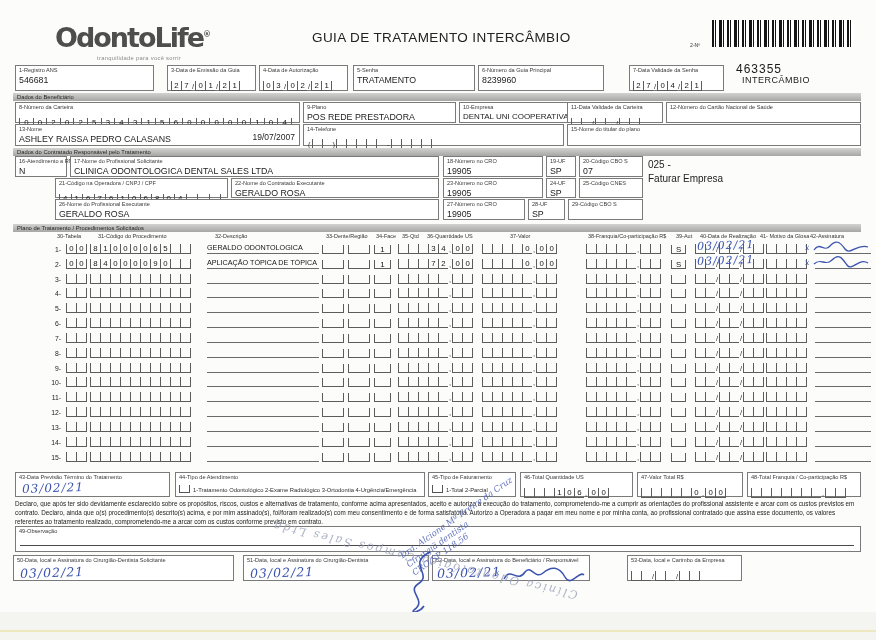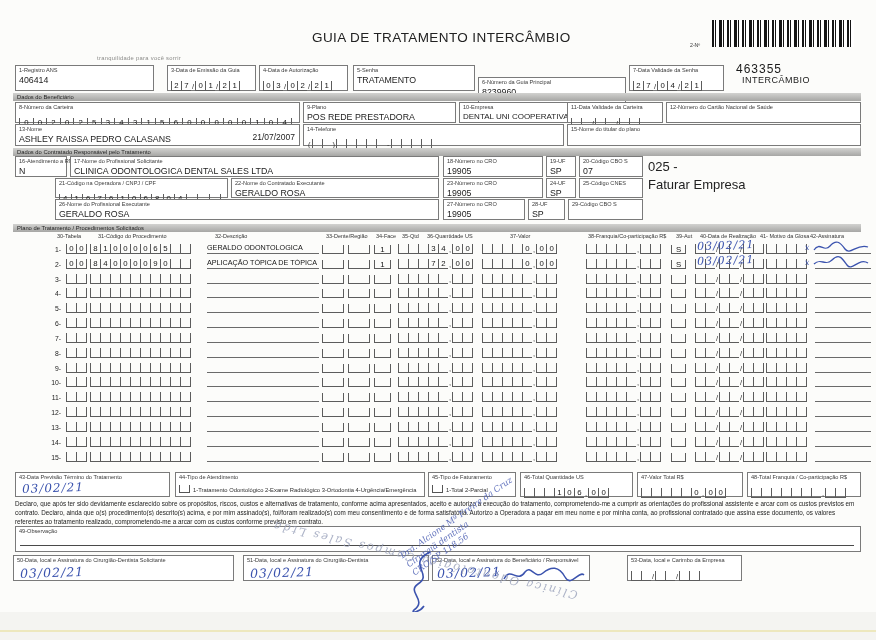--- a/index.html
+++ b/index.html
@@ -38,40 +38,41 @@
   #logo{position:absolute;left:55px;top:22px;font-family:"DejaVu Sans",sans-serif;font-weight:bold;font-size:27px;letter-spacing:-2px;color:#4e4e4c;}
   #logo sup{font-size:8px;letter-spacing:0;}
   #tagline{position:absolute;left:97px;top:55px;font-size:5.8px;color:#8a8a88;letter-spacing:.3px;}
   #title{position:absolute;left:312px;top:30px;font-size:13.5px;color:#222;letter-spacing:.4px;}
   #barcode{position:absolute;left:712px;top:20px;width:142px;height:27px;background:repeating-linear-gradient(90deg,#141414 0 2px,#fff 2px 3px,#141414 3px 4px,#fff 4px 7px,#141414 7px 10px,#fff 10px 11px,#141414 11px 12px,#fff 12px 15px);}
   #bc-label{position:absolute;left:690px;top:42px;font-size:5.2px;color:#333;}
   #bc-num{position:absolute;left:736px;top:62px;font-size:12px;color:#1a1a1a;letter-spacing:1px;}
   #bc-sub{position:absolute;left:742px;top:75px;font-size:9px;color:#1a1a1a;letter-spacing:.5px;}
   .decl{position:absolute;left:15px;width:848px;font-size:6.3px;color:#222;white-space:nowrap;overflow:hidden;}
   .obsline{position:absolute;left:4px;right:6px;bottom:5px;border-bottom:1px solid #4a4a4a;}
-  .faturar{position:absolute;left:648px;top:158px;font-size:13px;color:#222;line-height:1.4;}
+  .faturar{position:absolute;left:648px;top:158px;font-size:10px;color:#222;line-height:1.4;}
   svg.sig{position:absolute;overflow:visible;}
   #edge-bottom{position:absolute;left:0;right:0;top:612px;height:28px;background:#f4f4f1;}
   #edge-yellow{position:absolute;left:0;right:0;top:630px;height:2px;background:#e9e3a8;opacity:.7;}
 </style>
 </head>
 <body>
 
 <div id="scan">
 
+  <div id="logo"><span>OdontoLife</span><sup>®</sup></div>
   <div id="tagline">tranquilidade para você sorrir</div>
   <div id="title">GUIA DE TRATAMENTO INTERCÂMBIO</div>
   <div id="bc-label">2-Nº</div>
   <div id="barcode"></div>
   <div id="bc-num">463355</div>
   <div id="bc-sub">INTERCÂMBIO</div>
 
   <div class="fbox" style="left:15px;top:65px;width:139px;height:26px">
     <div class="lbl">1-Registro ANS</div>
-    <div class="val">406414</div>
+    <div class="val">546681</div>
   </div>
   <div class="fbox" style="left:167px;top:65px;width:89px;height:26px">
     <div class="lbl">3-Data de Emissão da Guia</div>
     <div class="val comb">
         <span class="cell">2</span>
         <span class="cell">7</span>
         <span class="sep">/</span>
         <span class="cell">0</span>
         <span class="cell">1</span>
         <span class="sep">/</span>
@@ -89,21 +90,21 @@
         <span class="cell">2</span>
         <span class="sep">/</span>
         <span class="cell">2</span>
         <span class="cell">1</span>
       </div>
   </div>
   <div class="fbox" style="left:353px;top:65px;width:122px;height:26px">
     <div class="lbl">5-Senha</div>
     <div class="val">TRATAMENTO</div>
   </div>
-  <div class="fbox" style="left:478px;top:77px;width:148px;height:26px">
+  <div class="fbox" style="left:478px;top:65px;width:126px;height:26px">
     <div class="lbl">6-Número da Guia Principal</div>
     <div class="val">8239960</div>
   </div>
   <div class="fbox" style="left:629px;top:65px;width:95px;height:26px">
     <div class="lbl">7-Data Validade da Senha</div>
     <div class="val comb">
         <span class="cell">2</span>
         <span class="cell">7</span>
         <span class="sep">/</span>
         <span class="cell">0</span>
@@ -161,21 +162,21 @@
         <span class="cell">&nbsp;</span>
       </div>
   </div>
   <div class="fbox" style="left:666px;top:102px;width:195px;height:21px">
     <div class="lbl">12-Número do Cartão Nacional de Saúde</div>
     <div class="val"></div>
   </div>
   <div class="fbox" style="left:15px;top:124px;width:285px;height:22px">
     <div class="lbl">13-Nome</div>
     <div class="val">ASHLEY RAISSA PEDRO CALASANS</div>
-    <div class="val-right">21/07/2007</div>
+    <div class="val-right">19/07/2007</div>
   </div>
   <div class="fbox" style="left:303px;top:124px;width:261px;height:22px">
     <div class="lbl">14-Telefone</div>
     <div class="val comb">
         <span class="sep">(</span>
         <span class="cell">&nbsp;</span>
         <span class="cell">&nbsp;</span>
         <span class="sep">)</span>
         <span class="cell">&nbsp;</span>
         <span class="cell">&nbsp;</span>

